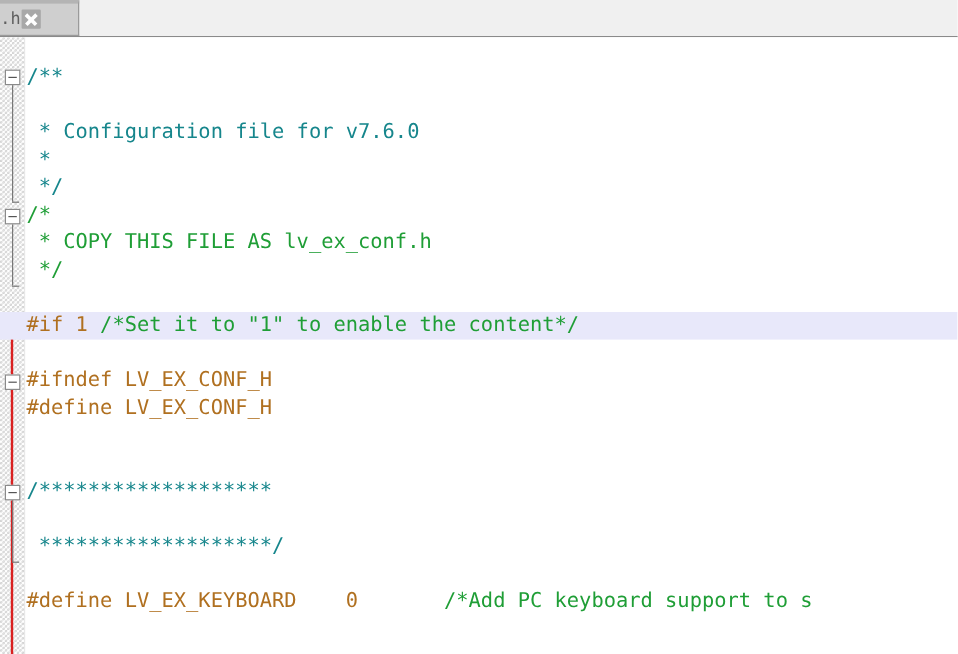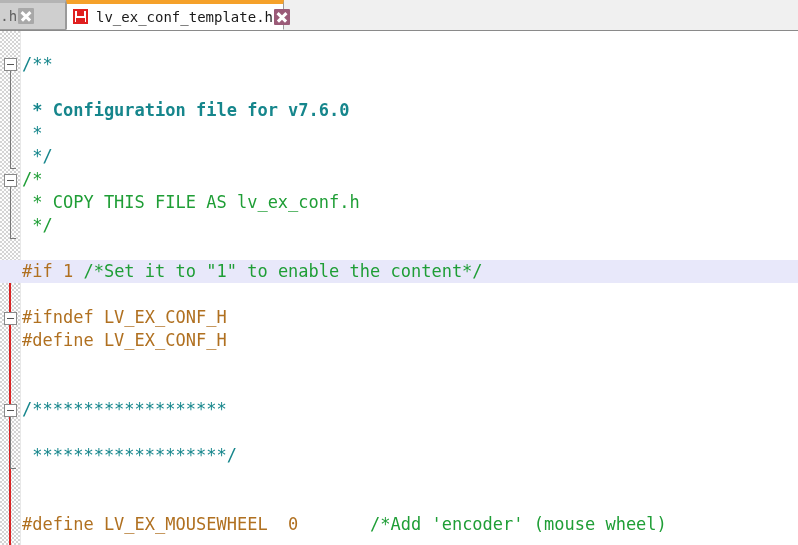--- a/index.html
+++ b/index.html
@@ -217,33 +217,20 @@
 
   <div class="tab inactive">
     <span class="tab-label">onf.h</span>
     <span class="close-btn">
       <span class="cbg"></span>
         <span class="cx1"></span>
         <span class="cx2"></span>
     </span>
   </div>
 
-  <div class="tab active">
-    <span class="save-icon">
-      <span class="fbody"></span>
-        <span class="fshutter"></span>
-        <span class="flabel"></span>
-    </span>
-    <span class="tab-label">lv_ex_conf_template.h</span>
-    <span class="close-btn">
-      <span class="cbg"></span>
-        <span class="cx1"></span>
-        <span class="cx2"></span>
-    </span>
-  </div>
 
 </div>
 
 <div id="editor">
   <div id="gutter"></div>
   <div id="gutter-edge"></div>
   <div id="folds">
       <div class="foldbox gray" style="left: 4px; top: 27px;">
         <div class="minus"></div>
       </div>
@@ -262,31 +249,31 @@
         <div class="minus"></div>
       </div>
       <div class="foldbox gray" style="left: 4px; top: 373px;">
         <div class="minus"></div>
       </div>
       <div class="foldline" style="left: 10px; top: 386px; height: 51px;"></div>
       <div class="foldend" style="left: 10px; top: 437px;"></div>
     </div>
   <div id="code">
       <div class="line" style="top: 22px;"><span class="txt"><span class="c-doc">/**</span></span></div>
-      <div class="line" style="top: 68px; font-weight: bold;"><span class="txt"><span class="c-doc"> * Configuration file for v7.6.0</span></span></div>
+      <div class="line" style="top: 68px;"><span class="txt"><span class="c-doc"> * Configuration file for v7.6.0</span></span></div>
       <div class="line" style="top: 91px;"><span class="txt"><span class="c-doc"> *</span></span></div>
       <div class="line" style="top: 114px;"><span class="txt"><span class="c-doc"> */</span></span></div>
       <div class="line" style="top: 137px;"><span class="txt"><span class="c-cmt">/*</span></span></div>
       <div class="line" style="top: 160px;"><span class="txt"><span class="c-cmt"> * COPY THIS FILE AS lv_ex_conf.h</span></span></div>
       <div class="line" style="top: 183px;"><span class="txt"><span class="c-cmt"> */</span></span></div>
       <div class="line" style="top: 206px;"><span class="txt"></span></div>
       <div class="line hl" style="top: 229px;"><span class="txt"><span class="c-pp">#if 1 </span><span class="c-cmt">/*Set it to "1" to enable the content*/</span></span></div>
       <div class="line" style="top: 252px;"><span class="txt"></span></div>
       <div class="line" style="top: 275px;"><span class="txt"><span class="c-pp">#ifndef LV_EX_CONF_H</span></span></div>
       <div class="line" style="top: 298px;"><span class="txt"><span class="c-pp">#define LV_EX_CONF_H</span></span></div>
       <div class="line" style="top: 321px;"><span class="txt"></span></div>
       <div class="line" style="top: 344px;"><span class="txt"></span></div>
       <div class="line" style="top: 367px;"><span class="txt"><span class="c-doc">/*******************</span></span></div>
       <div class="line" style="top: 413px;"><span class="txt"><span class="c-doc"> *******************/</span></span></div>
-      <div class="line" style="top: 482px;"><span class="txt"><span class="c-pp">#define LV_EX_MOUSEWHEEL </span><span class="c-num"> 0</span><span class="c-pp">       </span><span class="c-cmt">/*Add 'encoder' (mouse wheel)</span></span></div>
+      <div class="line" style="top: 459px;"><span class="txt"><span class="c-pp">#define LV_EX_KEYBOARD   </span><span class="c-num"> 0</span><span class="c-pp">       </span><span class="c-cmt">/*Add PC keyboard support to s</span></span></div>
       <div class="line" style="top: 505px;"><span class="txt"></span></div>
     </div>
 </div>
 
 </body></html>

